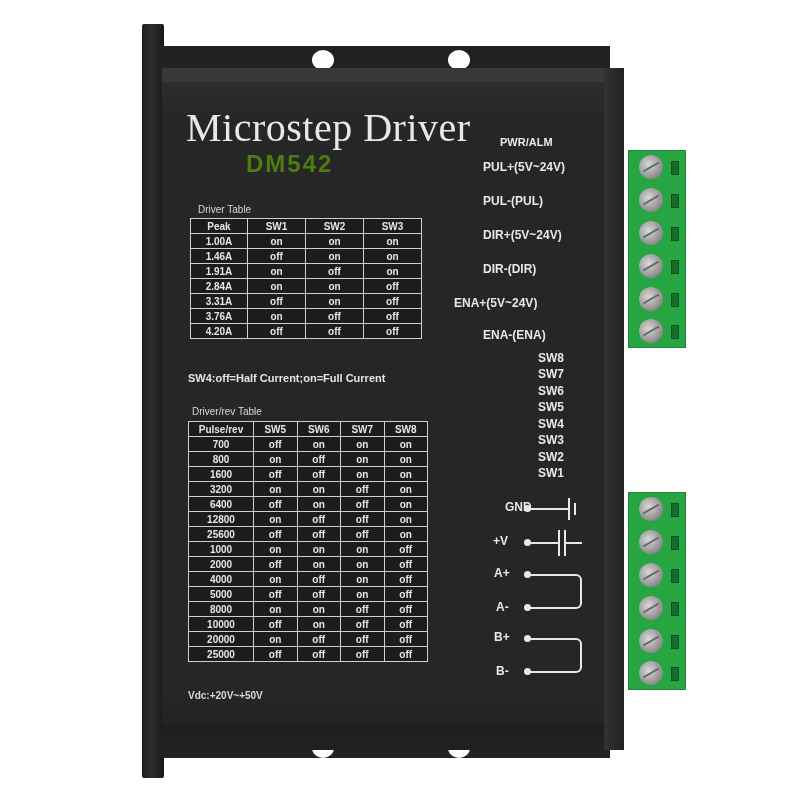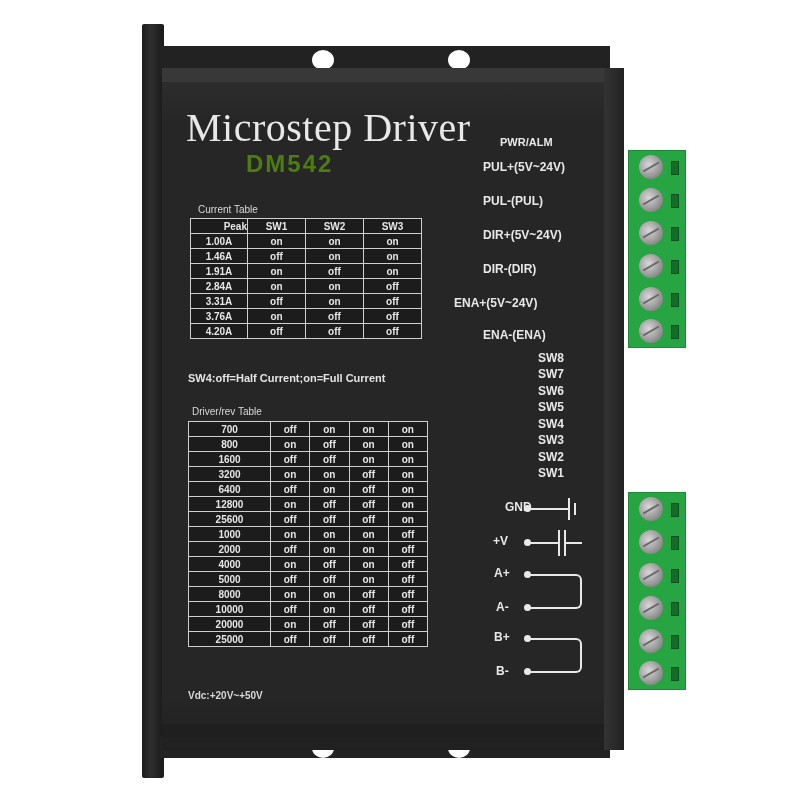--- a/index.html
+++ b/index.html
@@ -41,25 +41,25 @@
 <div class="hole" style="left:312px;top:738px;"></div>
 <div class="hole" style="left:448px;top:738px;"></div>
 <div class="body"></div>
 <div class="body-edge"></div>
 <div class="body-edge-b"></div>
 <div class="right-side"></div>
 
 <div class="title">Microstep Driver</div>
 <div class="model">DM542</div>
 
-<div class="caption" style="left:198px;top:204px;">Current Table</div>
+<div class="caption" style="left:198px;top:204px;">Driver Table</div>
 <table class="grid" style="left:190px;top:218px;width:232px;">
   <tbody>
       <tr>
-    <th style="width:56px;text-align:right;">Peak</th>
+    <th style="width:56px;">Peak</th>
     <th>SW1</th>
     <th>SW2</th>
     <th>SW3</th>
   </tr>
   <tr>
         <td>1.00A</td>
         <td>on</td>
         <td>on</td>
         <td>on</td>
       </tr>
@@ -99,20 +99,27 @@
         <td>off</td>
         <td>off</td>
       </tr>
 </tbody>
   </table>
 <div class="note">SW4:off=Half Current;on=Full Current</div>
 
 <div class="caption" style="left:192px;top:406px;">Driver/rev Table</div>
 <table class="grid" style="left:188px;top:421px;width:240px;">
   <tbody>
+      <tr>
+    <th style="width:64px;">Pulse/rev</th>
+    <th>SW5</th>
+    <th>SW6</th>
+    <th>SW7</th>
+    <th>SW8</th>
+  </tr>
   <tr>
         <td>700</td>
         <td>off</td>
         <td>on</td>
         <td>on</td>
         <td>on</td>
       </tr>
   <tr>
         <td>800</td>
         <td>on</td>

